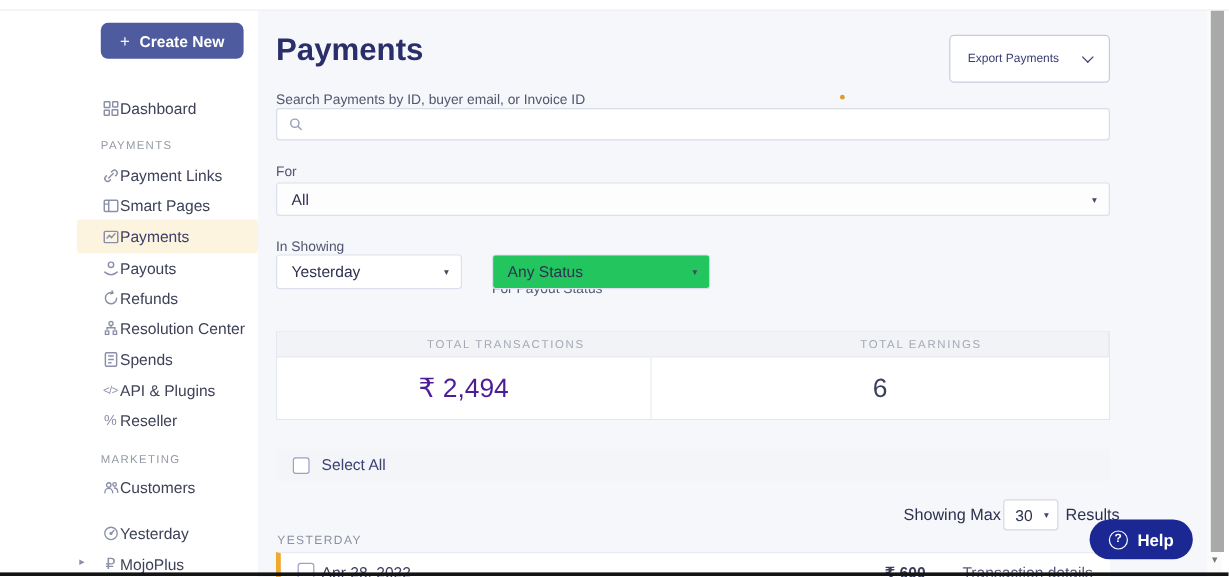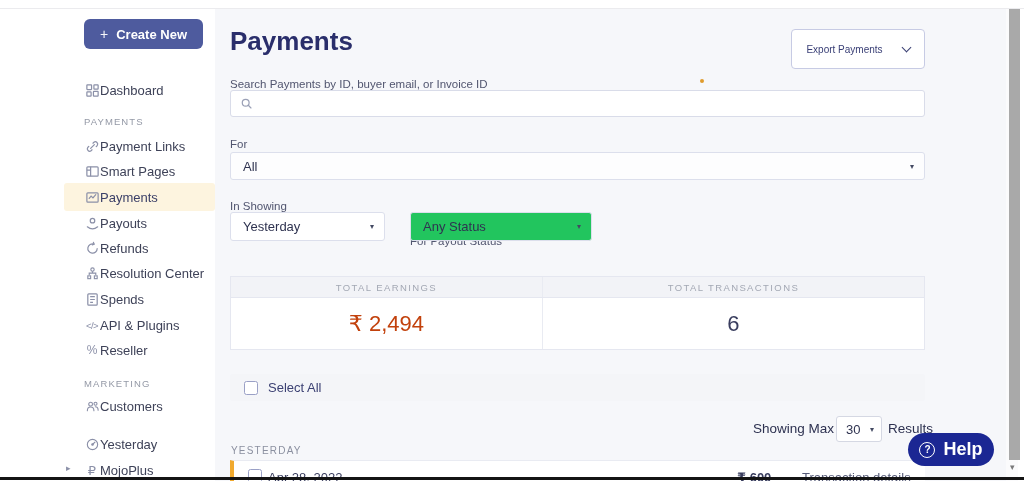--- a/index.html
+++ b/index.html
@@ -54,21 +54,21 @@
 
   
   #totals{left:230px;top:276px;width:695px;background:#fff;border:1px solid #e5e7f0;box-sizing:border-box;}
   #totals .hrow{display:flex;background:#f2f3f7;border-bottom:1px solid #e5e7f0;}
   #totals .hcell{height:20px;display:flex;align-items:center;justify-content:center;
                  font-size:9.5px;letter-spacing:1.4px;color:#a3a8b4;}
   #totals .vrow{display:flex;background:#fff;}
   #totals .vcell{height:51px;display:flex;align-items:center;justify-content:center;font-size:22px;}
   .cl{width:45%;border-right:1px solid #e9ebf2;box-sizing:border-box;}
   .cr{width:55%;}
-  #earn-val{color:#c2410c;}
+  #earn-val{color:#4c1d95;}
   #txn-val{color:#3a3e5f;}
 
   
   #selectall-bar{left:230px;top:374px;width:695px;height:27px;background:#f4f5f8;border-radius:2px;
                  display:flex;align-items:center;padding-left:14px;box-sizing:border-box;gap:10px;}
   .cbox{width:12px;height:12px;background:#fff;border:1.4px solid #9aa0c6;border-radius:2.5px;
         display:inline-block;cursor:pointer;}
   #selectall-label{font-size:13px;color:#3c4173;}
 
   
@@ -86,21 +86,21 @@
   #pr-date{left:34px;}
   #pr-amount{left:503px;font-weight:bold;}
   #pr-status{left:568px;color:#565b78;}
 
   
   #help-btn{left:908px;top:433px;width:86px;height:33px;background:#1b2793;border:none;border-radius:17px;
             display:flex;align-items:center;justify-content:center;gap:8px;cursor:pointer;z-index:5;
             color:#fff;font-family:inherit;}
   #help-q{width:16px;height:16px;border:1.6px solid #fff;border-radius:50%;display:flex;align-items:center;
           justify-content:center;font-size:10px;font-weight:bold;box-sizing:border-box;}
-  #help-label{font-size:18px;font-weight:bold;}
+  #help-label{font-size:14px;font-weight:bold;}
 
   
   #scroll-track{left:1006px;top:9px;width:12px;height:472px;background:#fbfbfc;}
   #scroll-thumb{left:1009px;top:9px;width:11px;height:451px;background:#a9a9a9;cursor:pointer;}
   #scroll-caret{left:1010px;top:462px;font-size:9px;color:#7a7a7a;cursor:pointer;
                 font-family:"DejaVu Sans",sans-serif;}
 
   #bottom-bar{left:0;top:477px;width:1024px;height:3px;background:#141414;}
 </style>
 </head>
@@ -280,22 +280,22 @@
   </div>
 
   <div class="flabel" id="payout-label">For Payout Status</div>
   <div class="selectbox" id="payout-select">
     <span>Any Status</span>
     <span class="caret">▾</span>
   </div>
 
   <div class="abs" id="totals">
     <div class="hrow">
+      <div class="hcell cr">TOTAL TRANSACTIONS</div>
       <div class="hcell cl">TOTAL EARNINGS</div>
-      <div class="hcell cr">TOTAL TRANSACTIONS</div>
     </div>
     <div class="vrow">
       <div class="vcell cl" id="earn-val">₹ 2,494</div>
       <div class="vcell cr" id="txn-val">6</div>
     </div>
   </div>
 
   <div class="abs" id="selectall-bar">
     <span class="cbox"></span>
     <span id="selectall-label">Select All</span>

